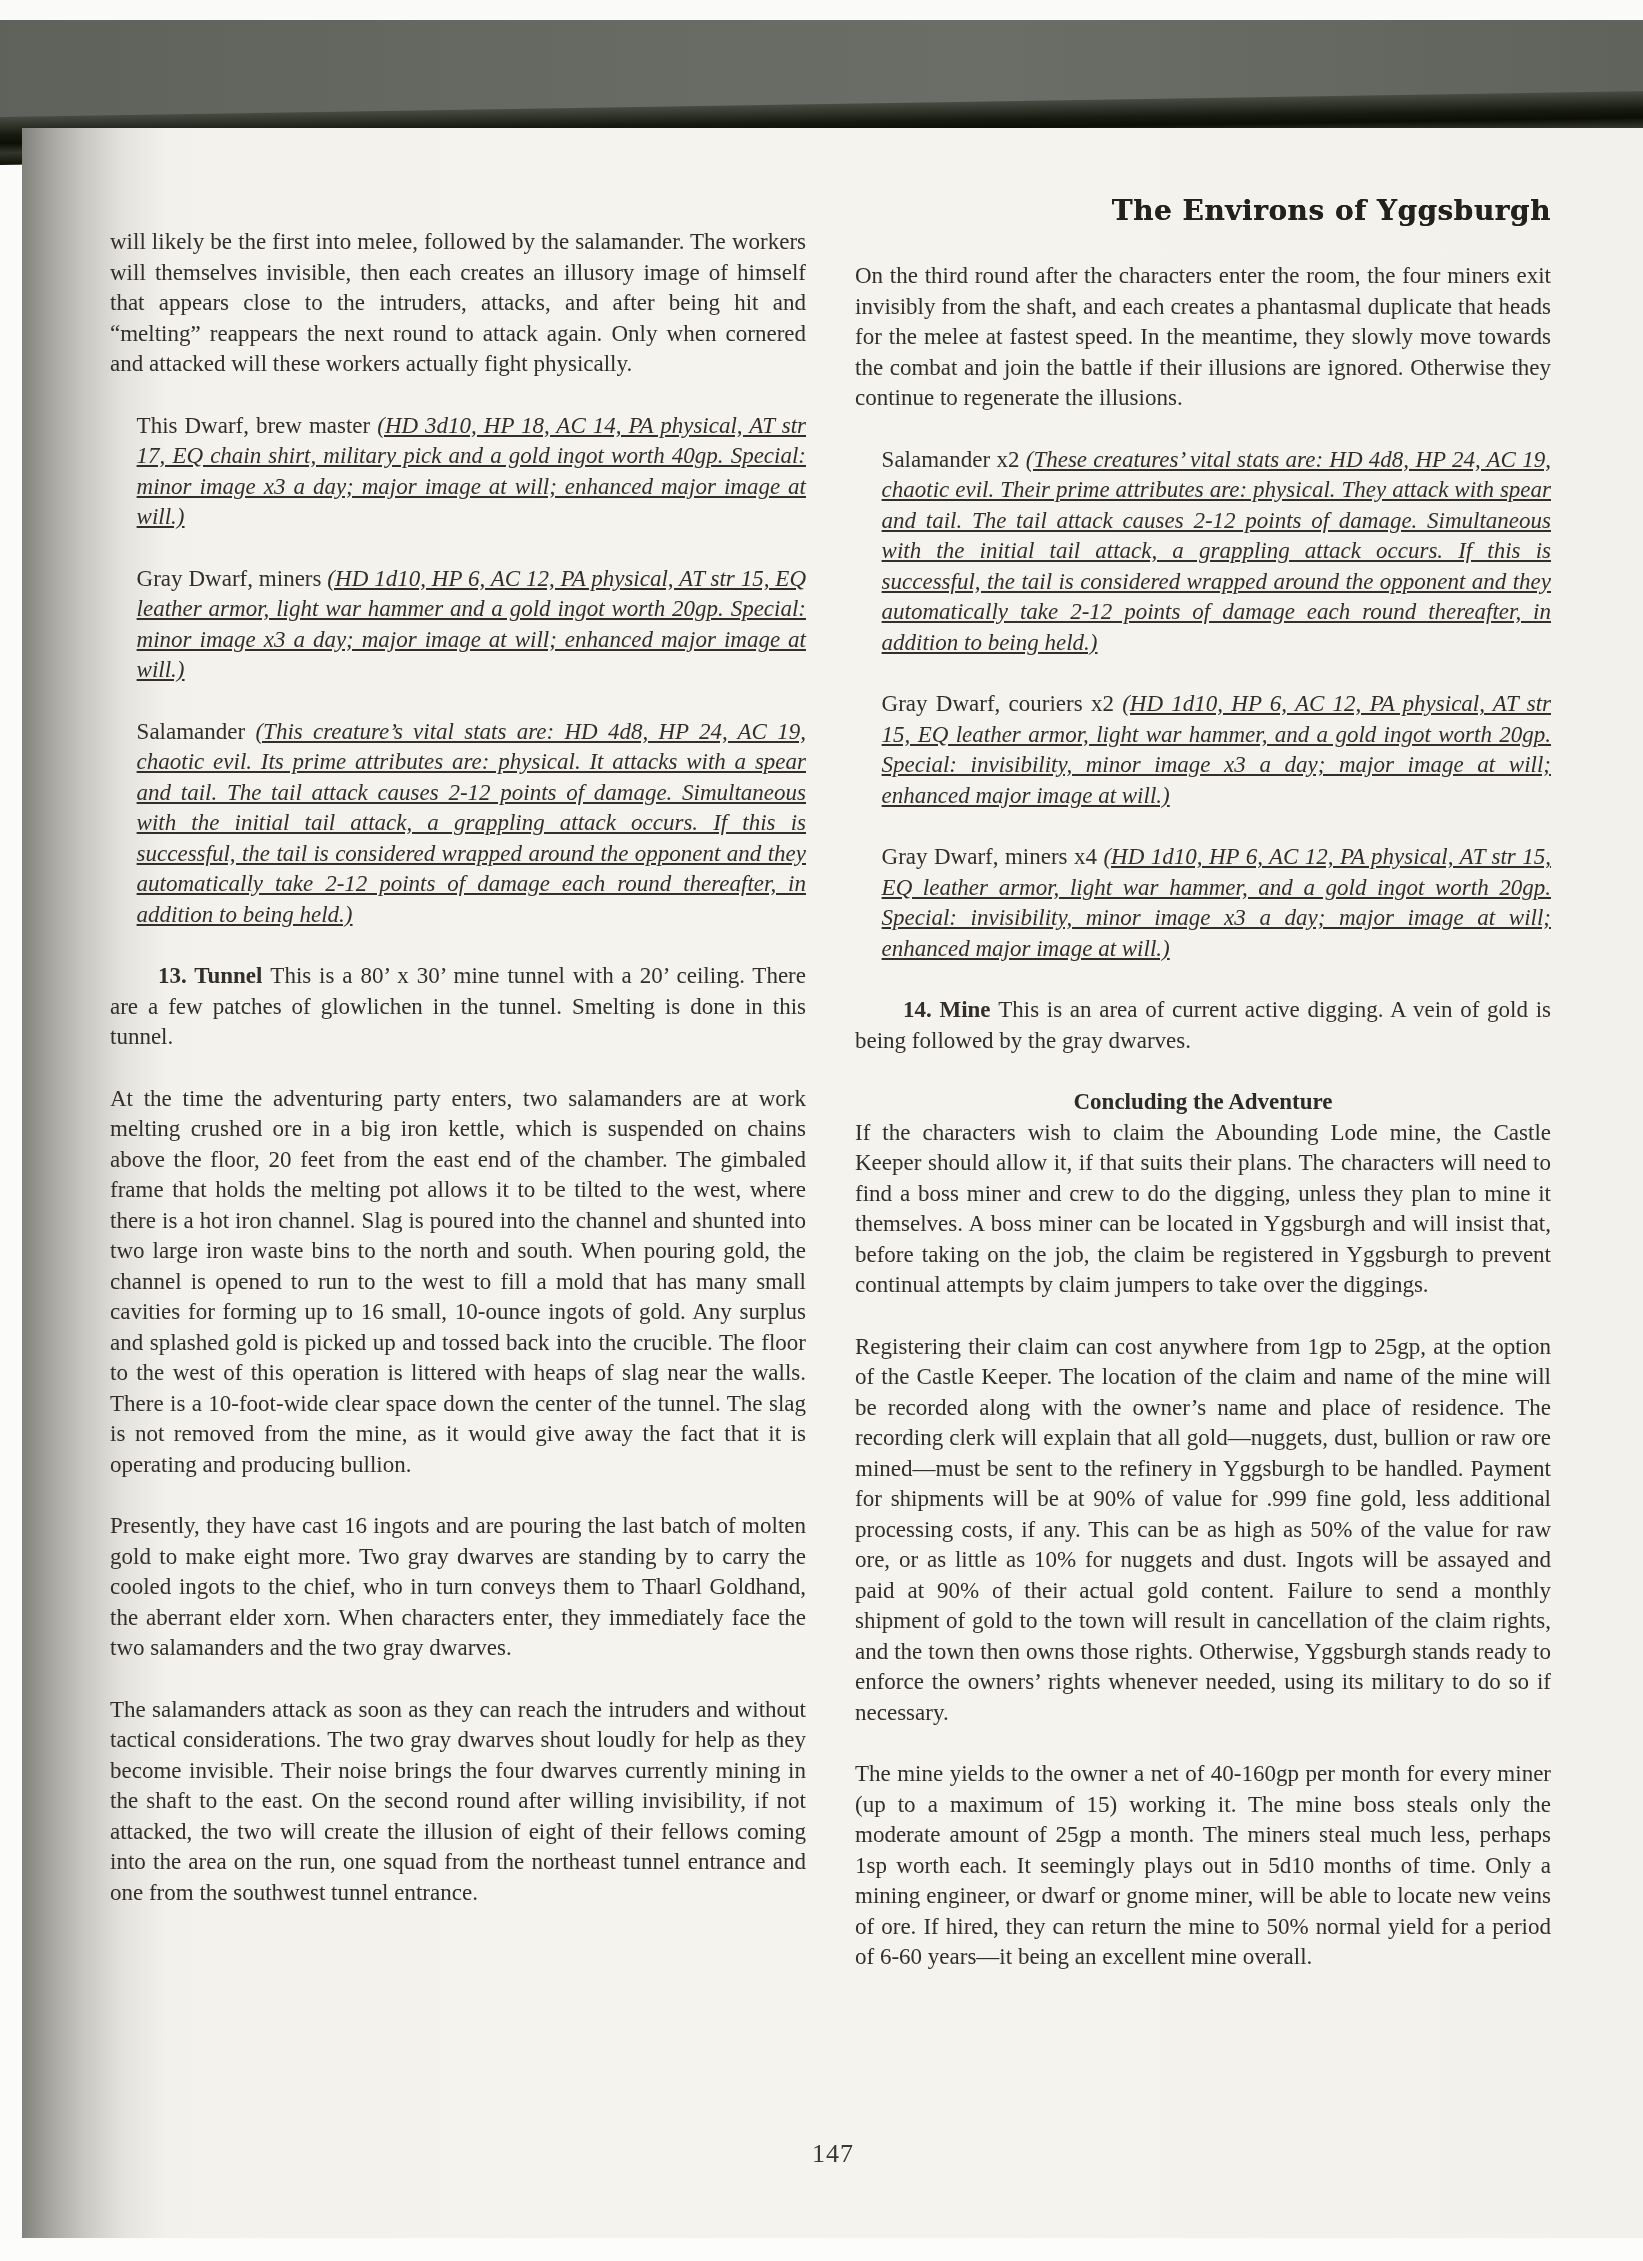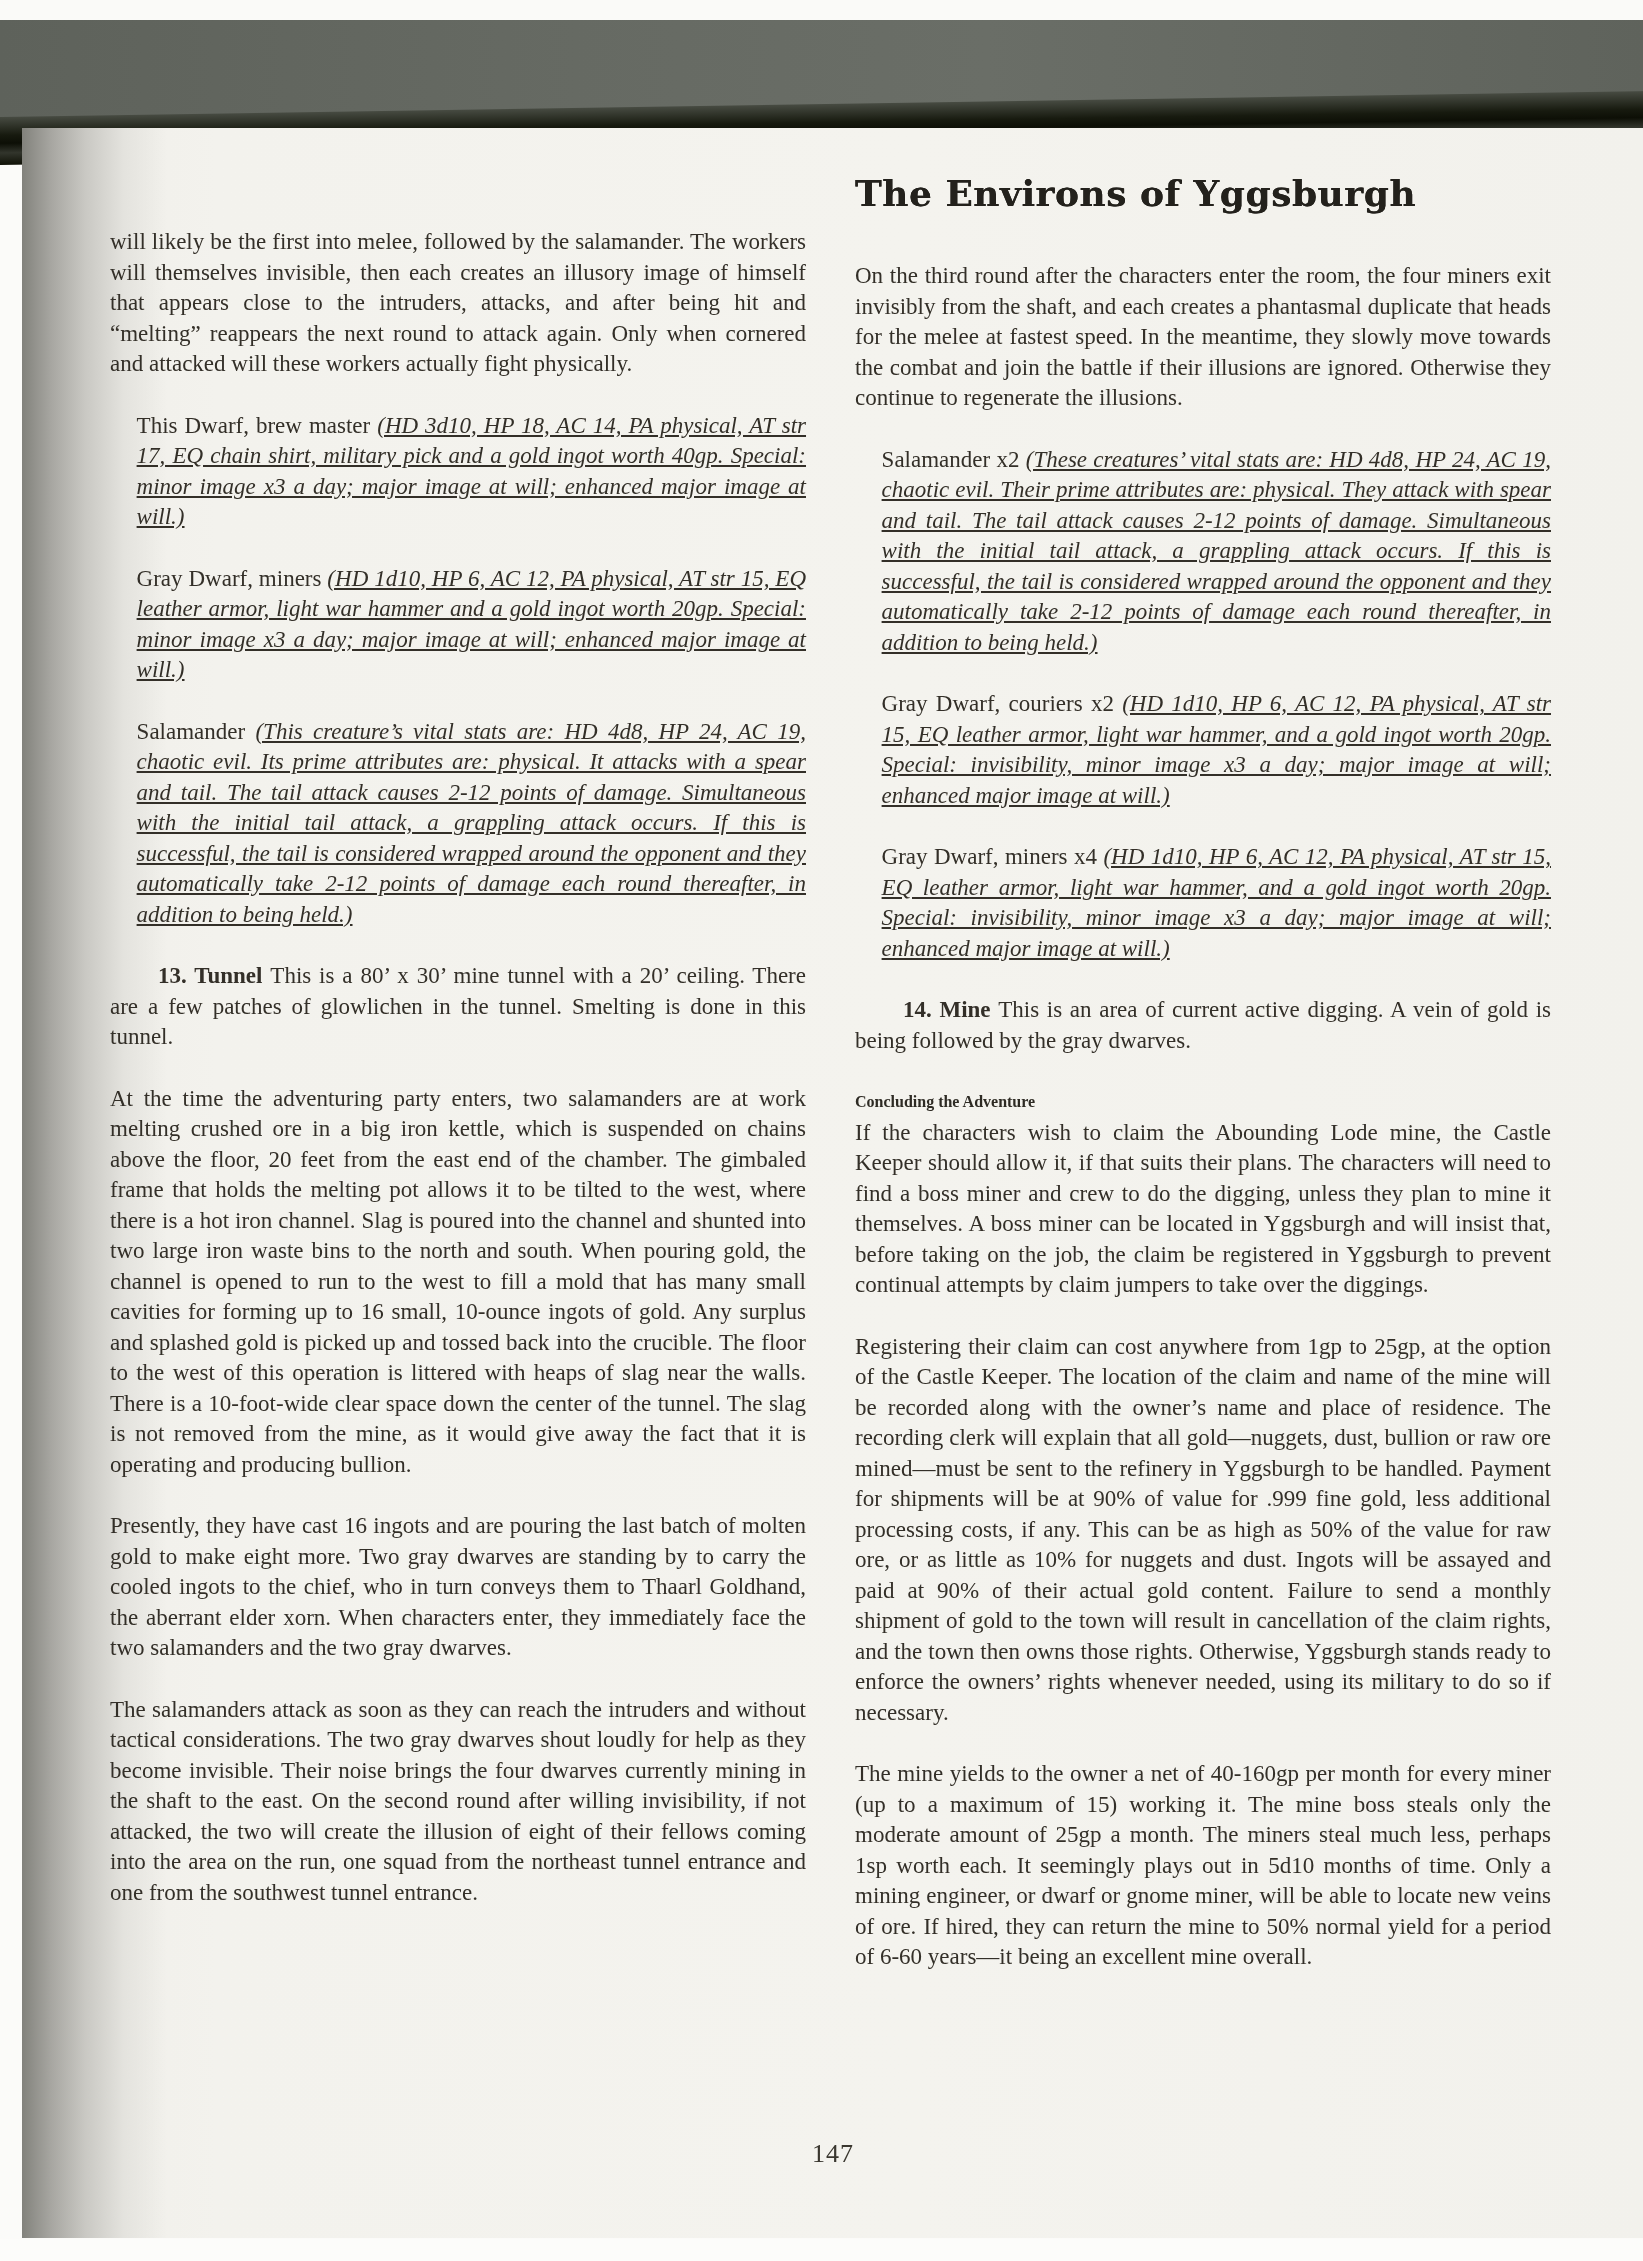--- a/index.html
+++ b/index.html
@@ -31,46 +31,46 @@
     position: absolute; top: 128px; left: 22px; width: 1622px; height: 2110px;
     background: linear-gradient(90deg, #efeee9 0%, #f3f2ed 12%, #f4f3ee 55%, #f2f1ec 100%);
   }
   .gutter-shadow {
     position: absolute; top: 0; left: 0; width: 145px; height: 100%;
     background: linear-gradient(90deg, #82827c 0px, #a7a6a1 29px, #c9c8c3 63px, #e4e3de 102px, rgba(244,243,238,0) 145px);
   }
 
   
   .page-title {
-    position: absolute; top: 45px; left: 833px; width: 696px;
-    text-align: left;
+    position: absolute; top: 62px; left: 833px; width: 696px;
+    text-align: right;
     font-family: "DejaVu Serif", serif;
     font-weight: bold;
-    font-size: 36px; line-height: 41px;
+    font-size: 28px; line-height: 41px;
     color: #23211c;
     letter-spacing: 0.5px;
     text-shadow: 0 0 0.5px #23211c;
   }
 
   
   .col {
     position: absolute; width: 696px;
     font-size: 23px; line-height: 30.5px;
     color: #332f28;
     text-align: justify;
   }
   .col-left  { left: 88px;  top: 99px; }
   .col-right { left: 833px; top: 133px; }
 
   .col p { margin: 0 0 31px 0; }
   .col p.stat { margin-left: 26.6px; }
   .col h2.heading {
     margin: 0; padding: 0;
-    font-size: 16px; line-height: 30.5px;
-    font-weight: bold; text-align: left;
+    font-size: 23px; line-height: 30.5px;
+    font-weight: bold; text-align: center;
     color: #2e2b24;
   }
   .it { font-style: italic; text-decoration: underline; }
   .b  { font-weight: bold; margin-left: 48px; }
 
   .page-num {
     position: absolute; top: 2011px; left: 0; width: 1622px;
     text-align: center;
     font-size: 26px; letter-spacing: 1px;
     color: #3a372f;

